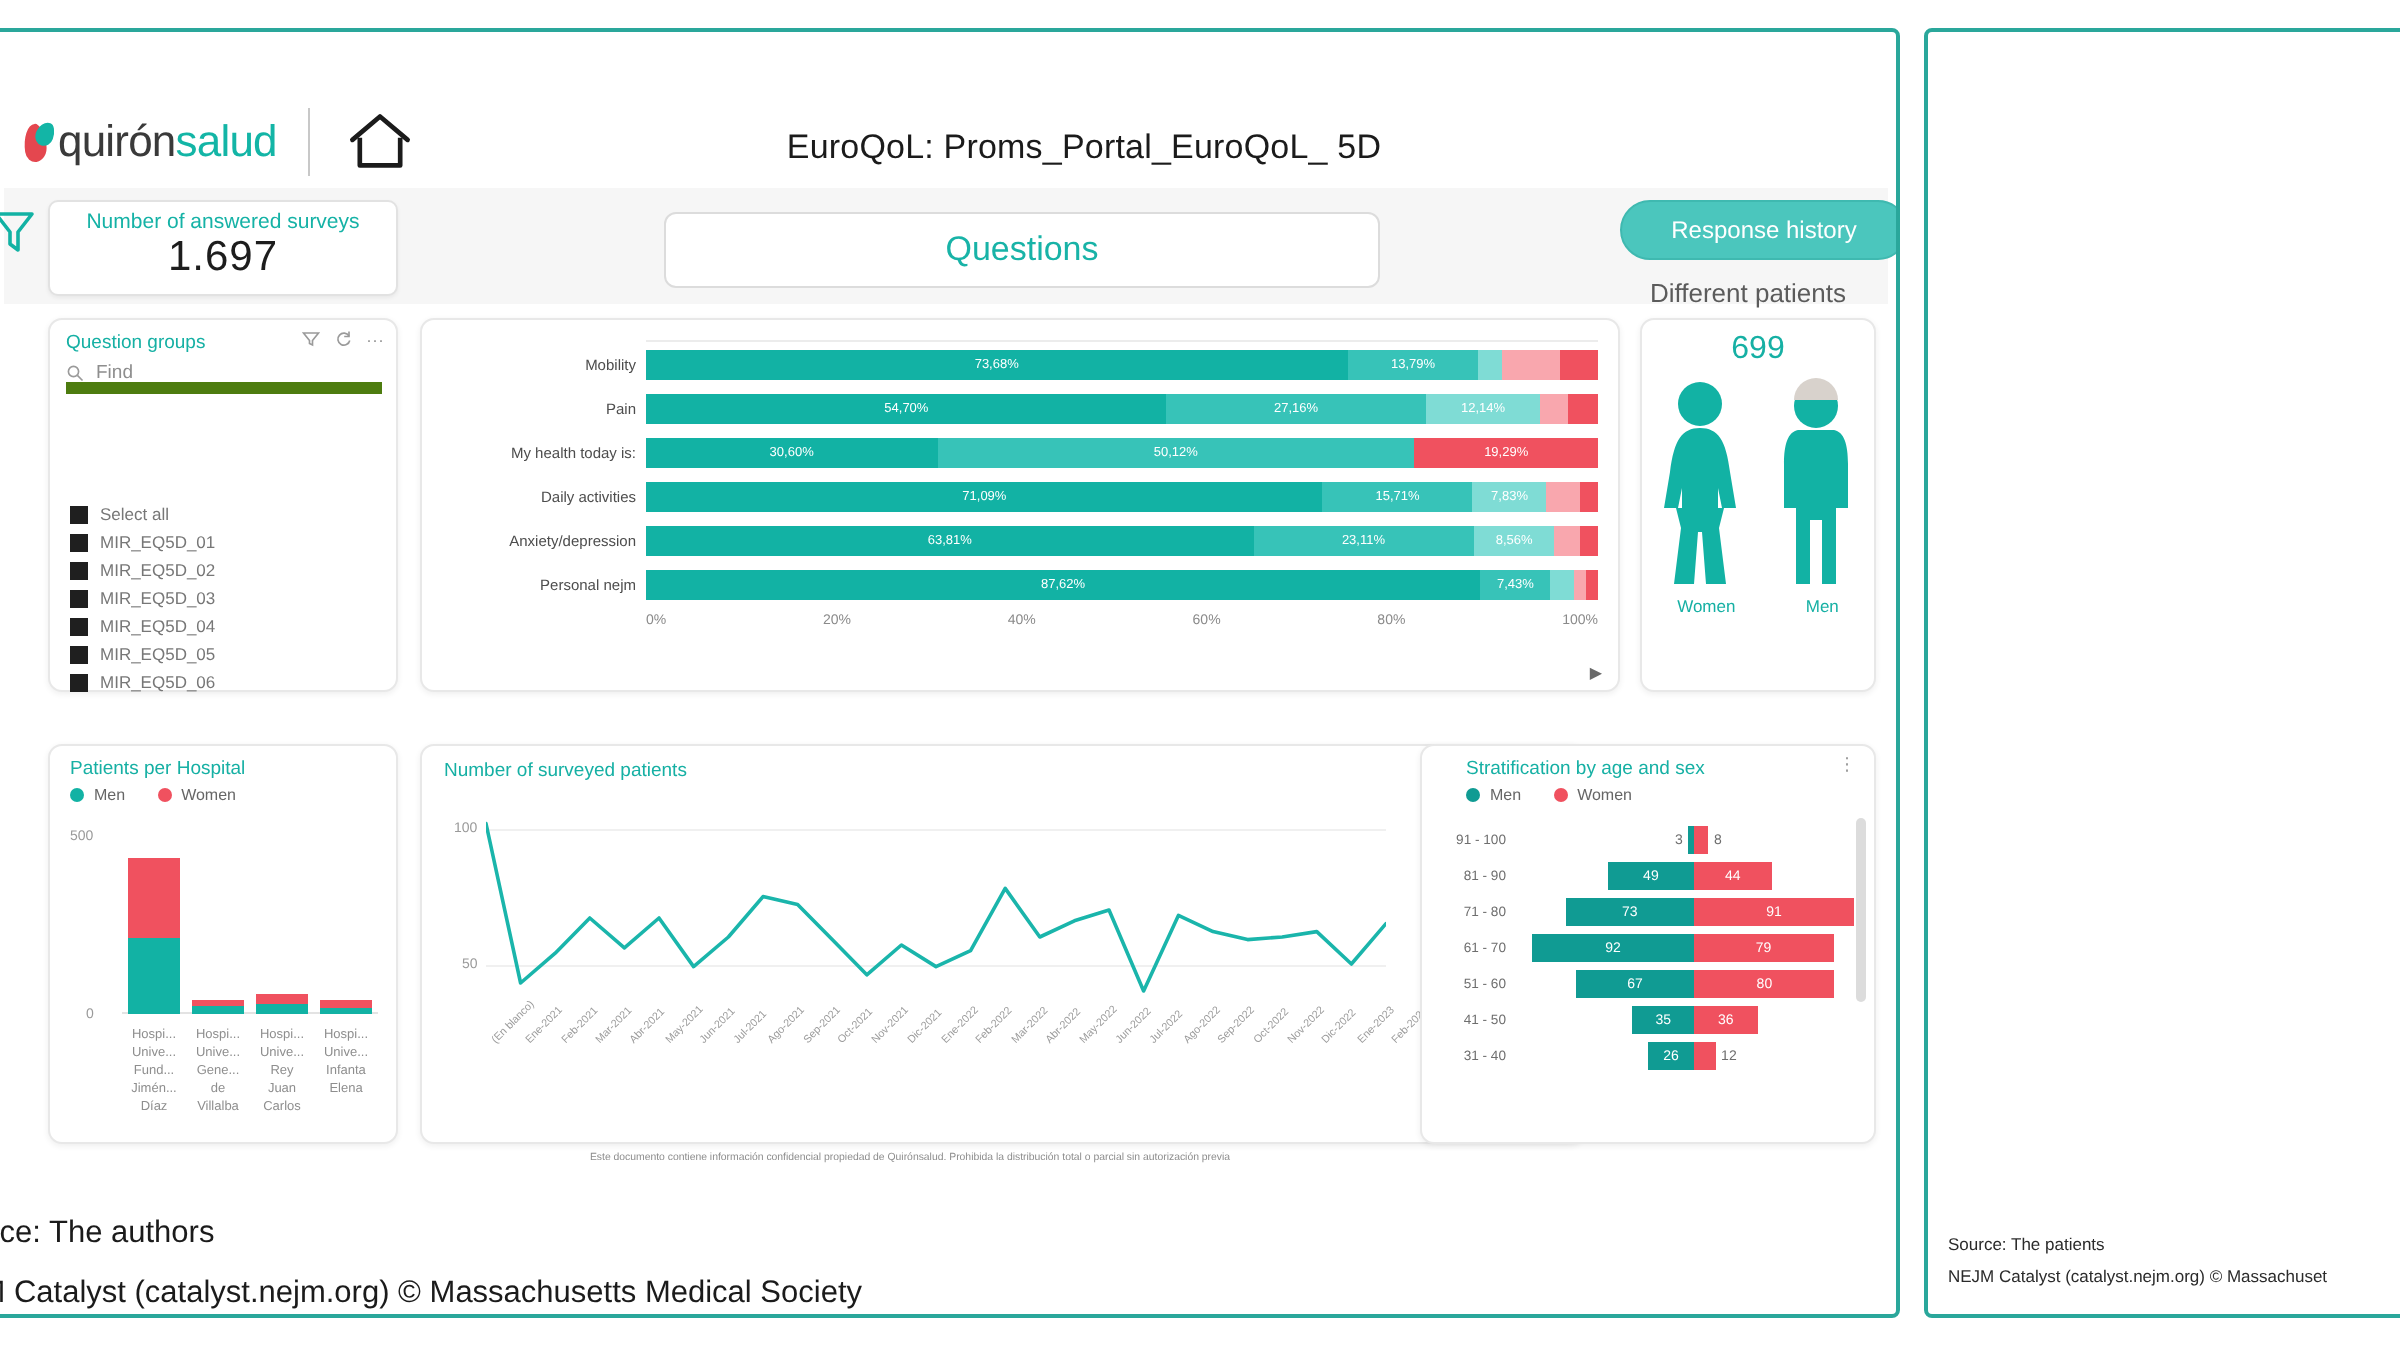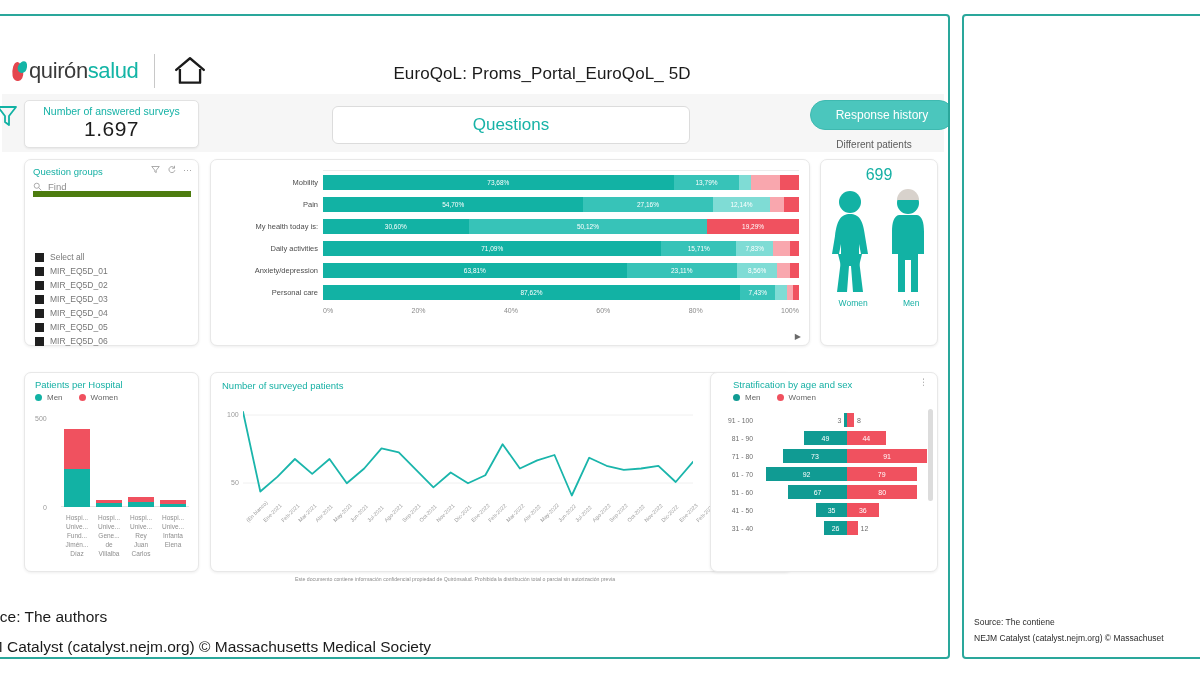--- a/index.html
+++ b/index.html
@@ -85,21 +85,21 @@
   }
   .resp-btn {
     position: absolute; left: 808px; top: 84px;
     width: 144px; height: 30px;
     background:#4bc6bd; border:1px solid #3fb9b0; border-radius: 15px;
     display:flex; align-items:center; justify-content:center;
     color:#fff; font-size: 12px; text-align: center;
   }
   .diff-pat-label {
     position: absolute; left: 808px; top: 123px; width: 128px;
-    text-align:center; font-size: 10px; color:#5b5b5b;
+    text-align:center; font-size: 13px; color:#5b5b5b;
   }
 
   
   .card {
     position: absolute; background:#fff;
     border: 1px solid #e8e8e8; border-radius: 7px;
     box-shadow: 0 1px 3px rgba(0,0,0,.07);
   }
   .card-title { font-size: 9.5px; color:#16b0a4; }
 
@@ -329,21 +329,21 @@
               <div class="bar-cat">Anxiety/depression</div>
               <div class="bar-track">
                 <div class="seg" style="width: 63.81%; background: rgb(18, 178, 164);">63,81%</div>
                 <div class="seg" style="width: 23.11%; background: rgb(55, 195, 184);">23,11%</div>
                 <div class="seg" style="width: 8.56%; background: rgb(127, 220, 213);">8,56%</div>
                 <div class="seg" style="width: 2.6%; background: rgb(249, 167, 174);"></div>
                 <div class="seg" style="width: 1.92%; background: rgb(240, 81, 95);"></div>
               </div>
             </div>
             <div class="bar-row">
-              <div class="bar-cat">Personal care</div>
+              <div class="bar-cat">Personal nejm</div>
               <div class="bar-track">
                 <div class="seg" style="width: 87.62%; background: rgb(18, 178, 164);">87,62%</div>
                 <div class="seg" style="width: 7.43%; background: rgb(55, 195, 184);">7,43%</div>
                 <div class="seg" style="width: 2.4%; background: rgb(127, 220, 213);"></div>
                 <div class="seg" style="width: 1.2%; background: rgb(249, 167, 174);"></div>
                 <div class="seg" style="width: 1.35%; background: rgb(240, 81, 95);"></div>
               </div>
             </div>
           </div>
         <div class="axis-x" id="bar-axis">
@@ -546,17 +546,17 @@
 
       <div class="disclaimer">Este documento contiene información confidencial propiedad de Quirónsalud. Prohibida la distribución total o parcial sin autorización previa</div>
     </div>
 
     <div class="src-left">urce: The authors</div>
     <div class="src-left2">JM Catalyst (catalyst.nejm.org) © Massachusetts Medical Society</div>
   </div>
 
   <div class="panel-right">
 
-    <div class="src-right1" style="left:10px;top:601px;">Source: The contiene</div>
+    <div class="src-right1" style="left:10px;top:601px;">Source: The patients</div>
     <div class="src-right2" style="left:10px;top:617px;">NEJM Catalyst (catalyst.nejm.org) © Massachuset</div>
   </div>
 
 </div>
 
 </body></html>

